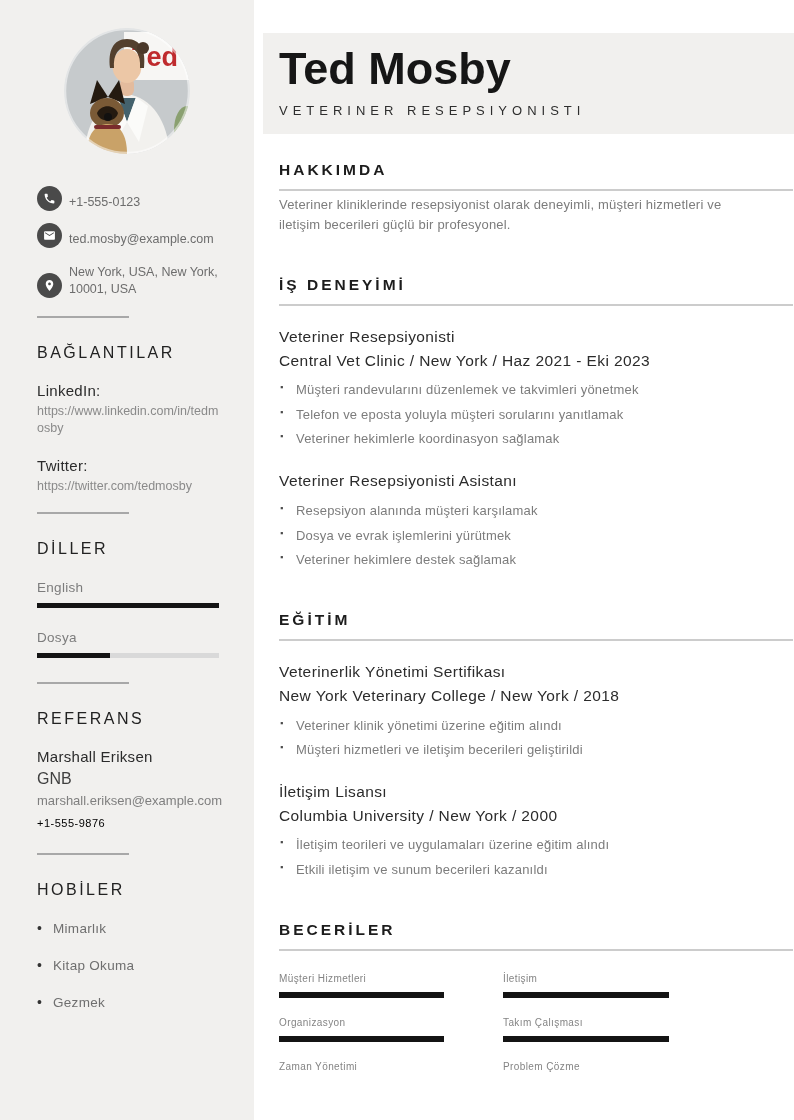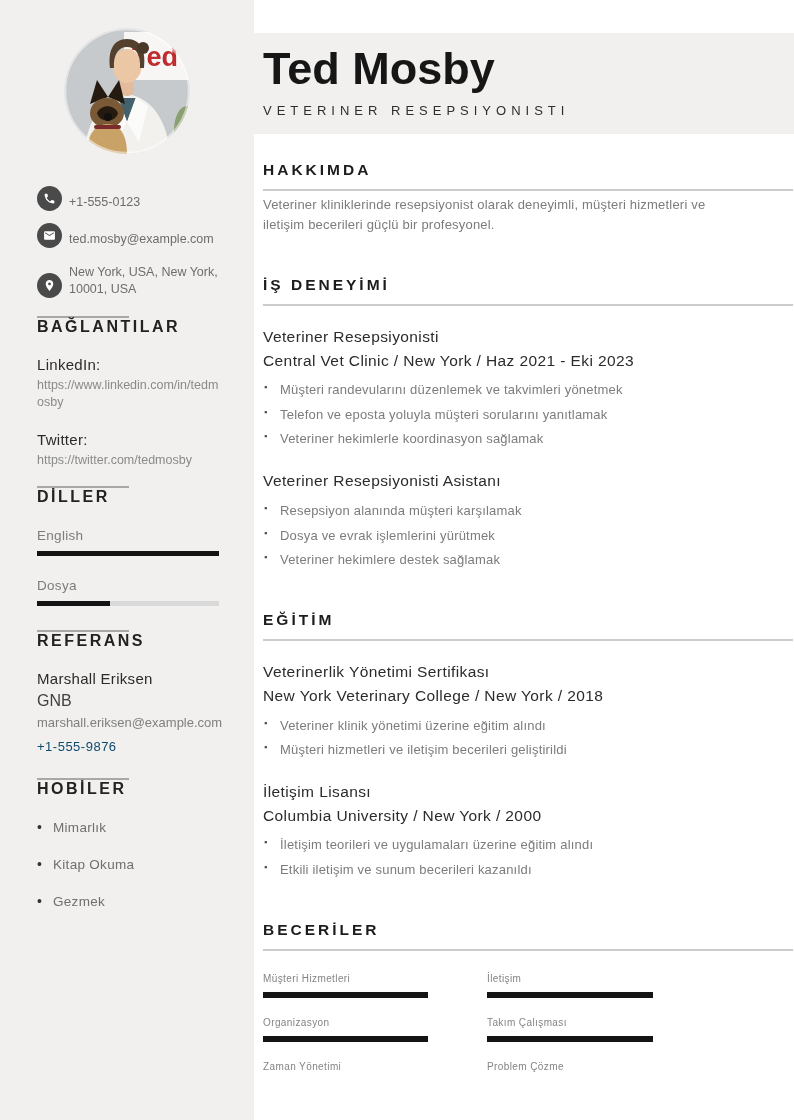--- a/index.html
+++ b/index.html
@@ -13,42 +13,42 @@
   .photo-wrap svg { display:block; }
 
   .contact { margin-top:32px; }
   .contact-row { display:flex; align-items:flex-end; gap:7px; margin-bottom:12px; }
   .cicon { width:25px; height:25px; border-radius:50%; background:#4a4a4a; flex:0 0 25px; display:flex; align-items:center; justify-content:center; }
   .cicon svg { width:13px; height:13px; fill:#ffffff; }
   .ctext { font-size:12.5px; color:#6d6d6d; line-height:1.35; padding-top:4px; max-width:158px; }
 
   .divider { width:92px; height:2px; background:#a8a8a8; margin:18px 0 0; }
 
-  .side-title { font-size:16px; font-weight:bold; letter-spacing:2.5px; color:#222222; }
+  .side-title { font-size:16px; font-weight:normal; letter-spacing:2.5px; color:#222222; margin-top:26px; }
 
   .link-block { margin-top:20px; }
   .link-label { font-size:15px; color:#2b2b2b; letter-spacing:0.3px; }
   .link-url { font-size:12.5px; color:#8a8a8a; line-height:1.35; margin-top:4px; word-break:break-all; max-width:186px; }
 
   .lang-block { margin-top:22px; }
   .lang-name { font-size:13.5px; color:#7c7c7c; letter-spacing:0.3px; }
   .lang-bar { width:182px; height:5px; background:#d9d9d9; margin-top:8px; }
   .lang-fill { height:5px; background:#141414; }
 
   .ref-name { font-size:15px; color:#2b2b2b; letter-spacing:0.3px; margin-top:20px; }
   .ref-company { font-size:16px; color:#404040; margin-top:5px; }
   .ref-email { font-size:13px; color:#7f7f7f; margin-top:5px; word-break:break-all; max-width:186px; line-height:1.3; }
-  .ref-phone { font-size:13px; color:#0c4a6e; margin-top:7px; letter-spacing:0.5px; }
+  .ref-phone { font-size:11px; color:#000000; margin-top:7px; letter-spacing:0.5px; }
 
   .hobby-list { list-style:none; margin-top:22px; }
   .hobby-list li { font-size:13.5px; color:#6f6f6f; margin-bottom:22px; padding-left:16px; position:relative; letter-spacing:0.3px; }
   .hobby-list li::before { content:"•"; position:absolute; left:0; top:-1px; color:#333333; font-size:14px; }
 
   
-  .main { position:absolute; left:238px; top:0; right:0; }
+  .main { position:absolute; left:254px; top:0; right:0; }
   .band { margin:33px 0 0 9px; background:#f1f0ee; padding:11px 0 16px 16px; }
   .name { font-size:45px; font-weight:bold; color:#161616; line-height:1.1; }
   .role { margin-top:9px; font-size:13px; letter-spacing:5px; color:#2e2e2e; }
 
   .content { padding:0 1px 0 25px; }
   .section h2 { font-size:15.5px; font-weight:bold; letter-spacing:3px; color:#1c1c1c; }
   .rule { height:2px; background:#cccccc; margin-top:10px; }
   .sec-about { margin-top:27px; }
   .sec-exp { margin-top:40px; }
   .sec-edu { margin-top:44px; }

